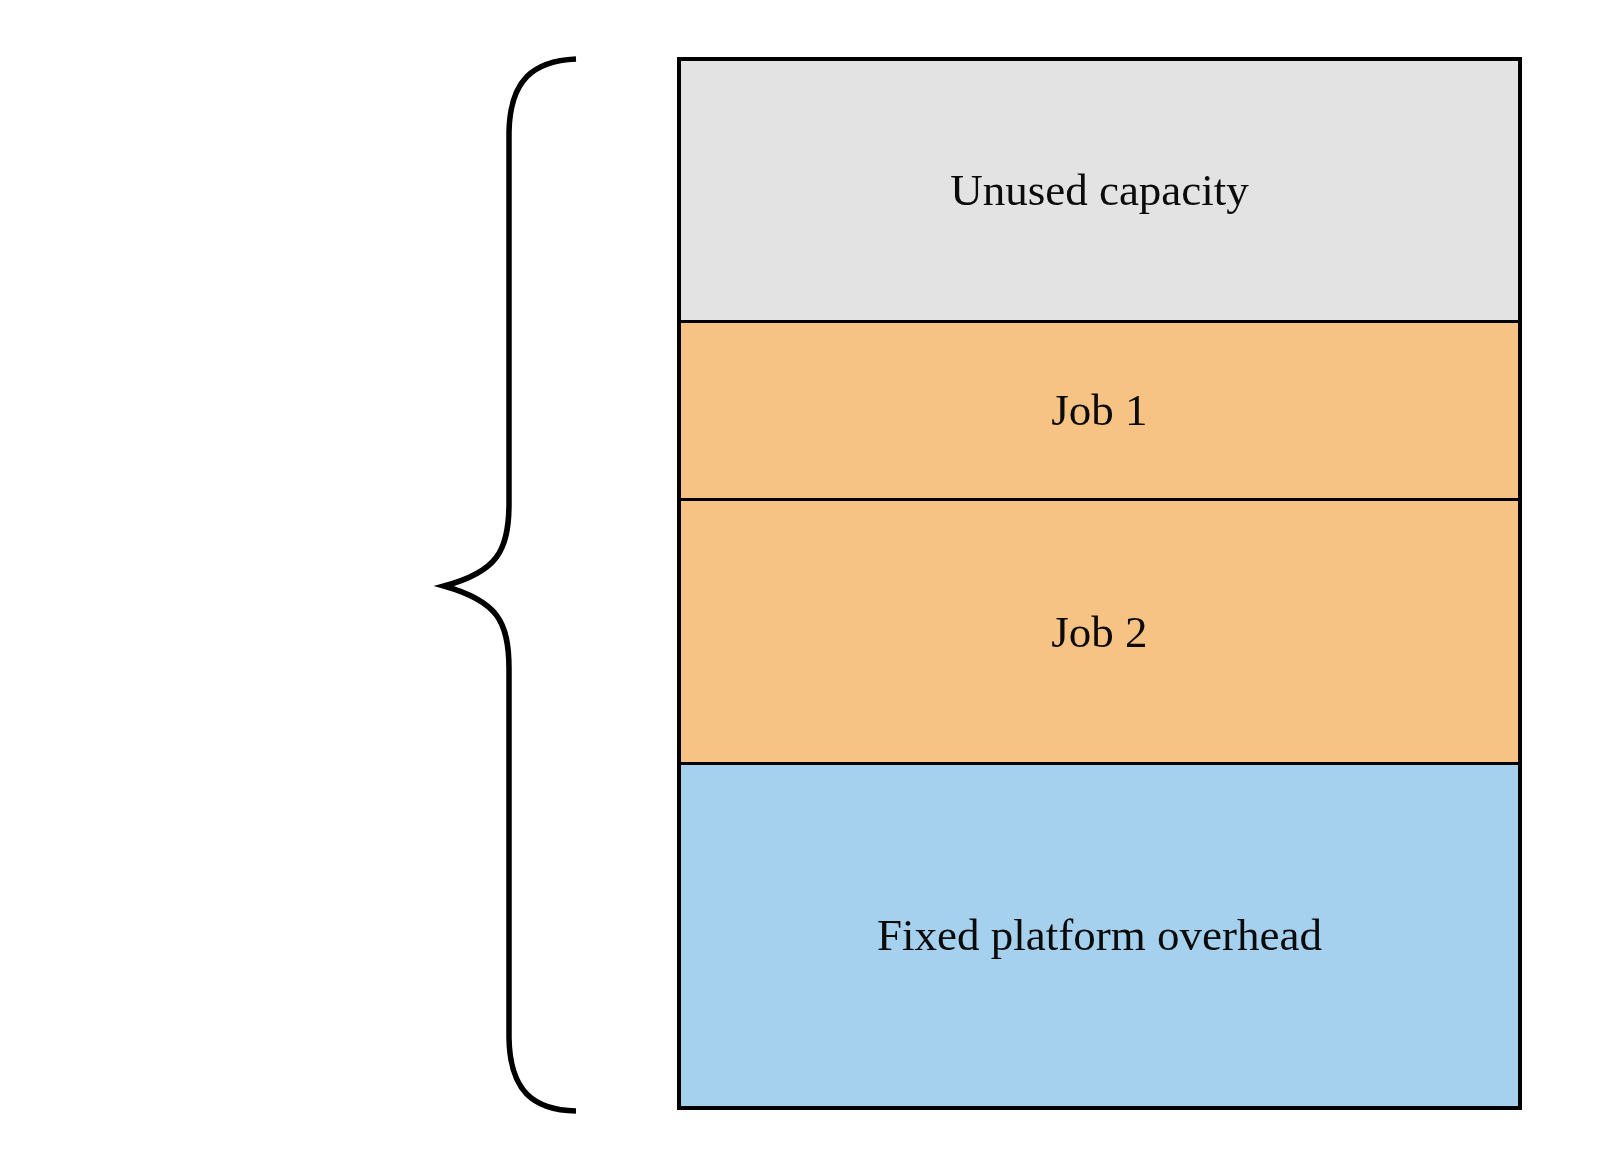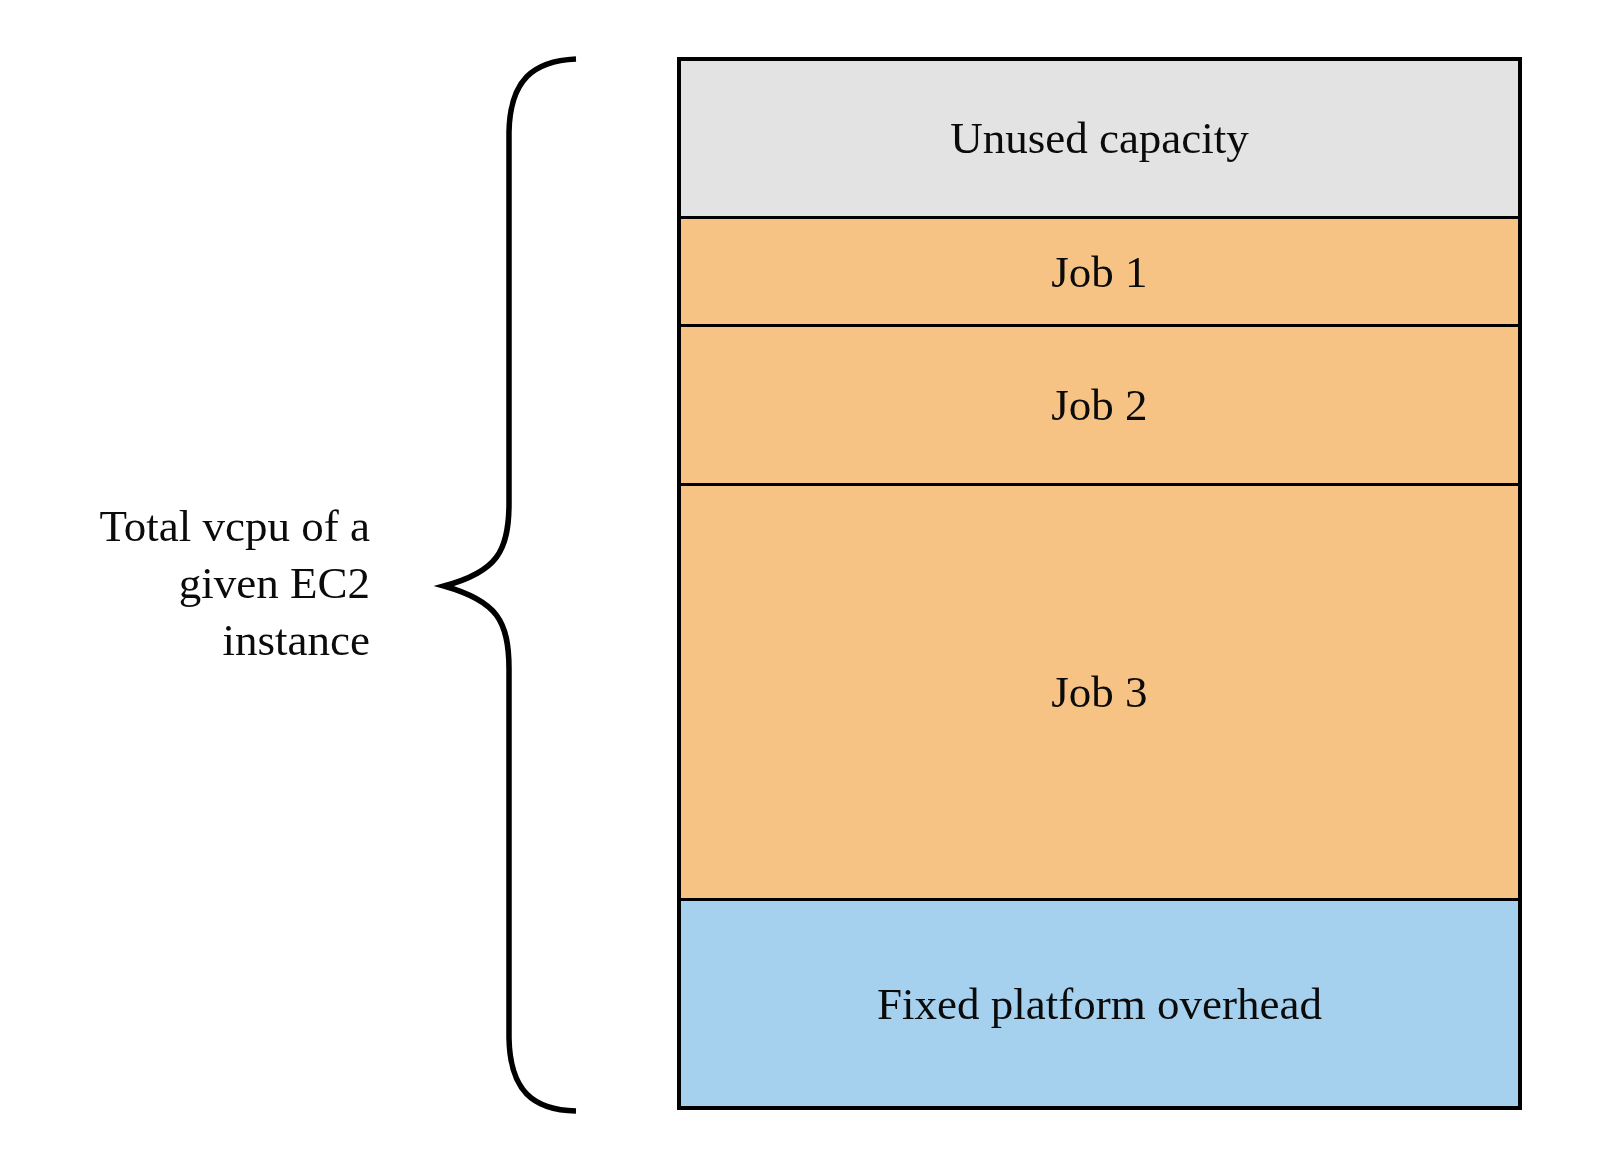--- a/index.html
+++ b/index.html
@@ -70,25 +70,20 @@
     line-height: 52px;
     color: #0b0b0b;
     white-space: nowrap;
   }
 </style>
 </head>
 <body>
 
 <div class="canvas">
 
-  <div class="left-label">
-    <span class="line">Total vcpu of a</span>
-    <span class="line">given EC2</span>
-    <span class="line">instance</span>
-  </div>
 
   <svg class="brace" viewBox="428 44 164 1082" fill="none" xmlns="http://www.w3.org/2000/svg">
     <path d="M 576 59
              C 533 61 510 80 509 132
              L 509 503
              C 509 551 497 572 444 586
              C 497 601 509 621 509 669
              L 509 1038
              C 510 1091 533 1110 576 1111" stroke="#000000" stroke-width="5.5" stroke-linecap="butt" fill="none"></path>
   </svg>
@@ -100,22 +95,19 @@
     </div>
 
     <div class="segment" style="background-color: rgb(246, 195, 133); flex-grow: 10.2;">
       <span class="seg-line">Job 1</span>
     </div>
 
     <div class="segment" style="background-color: rgb(246, 195, 133); flex-grow: 15.1; text-align: center;">
       <span class="seg-line">Job 2</span>
     </div>
 
-    <div class="segment" style="background-color: rgb(246, 195, 133); flex-grow: 39.9;">
-      <span class="seg-line">Job 3</span>
-    </div>
 
     <div class="segment" style="background-color: rgb(165, 209, 238); flex-grow: 19.8;">
       <span class="seg-line">Fixed platform overhead</span>
     </div>
 
   </div>
 </div>
 
 </body></html>

